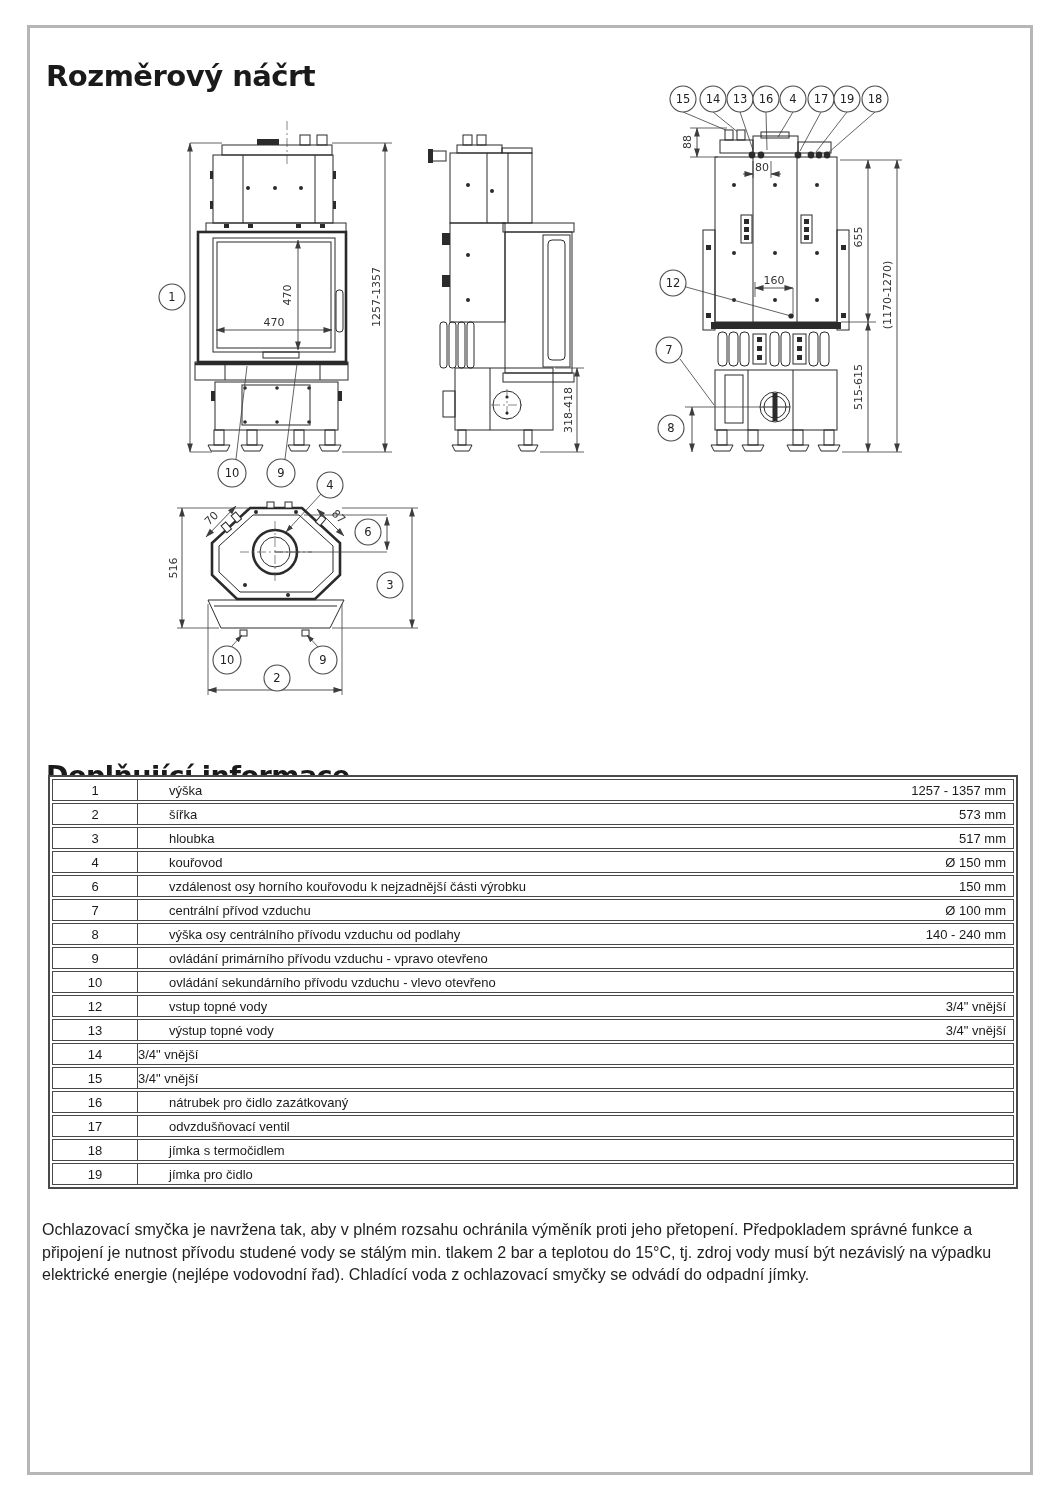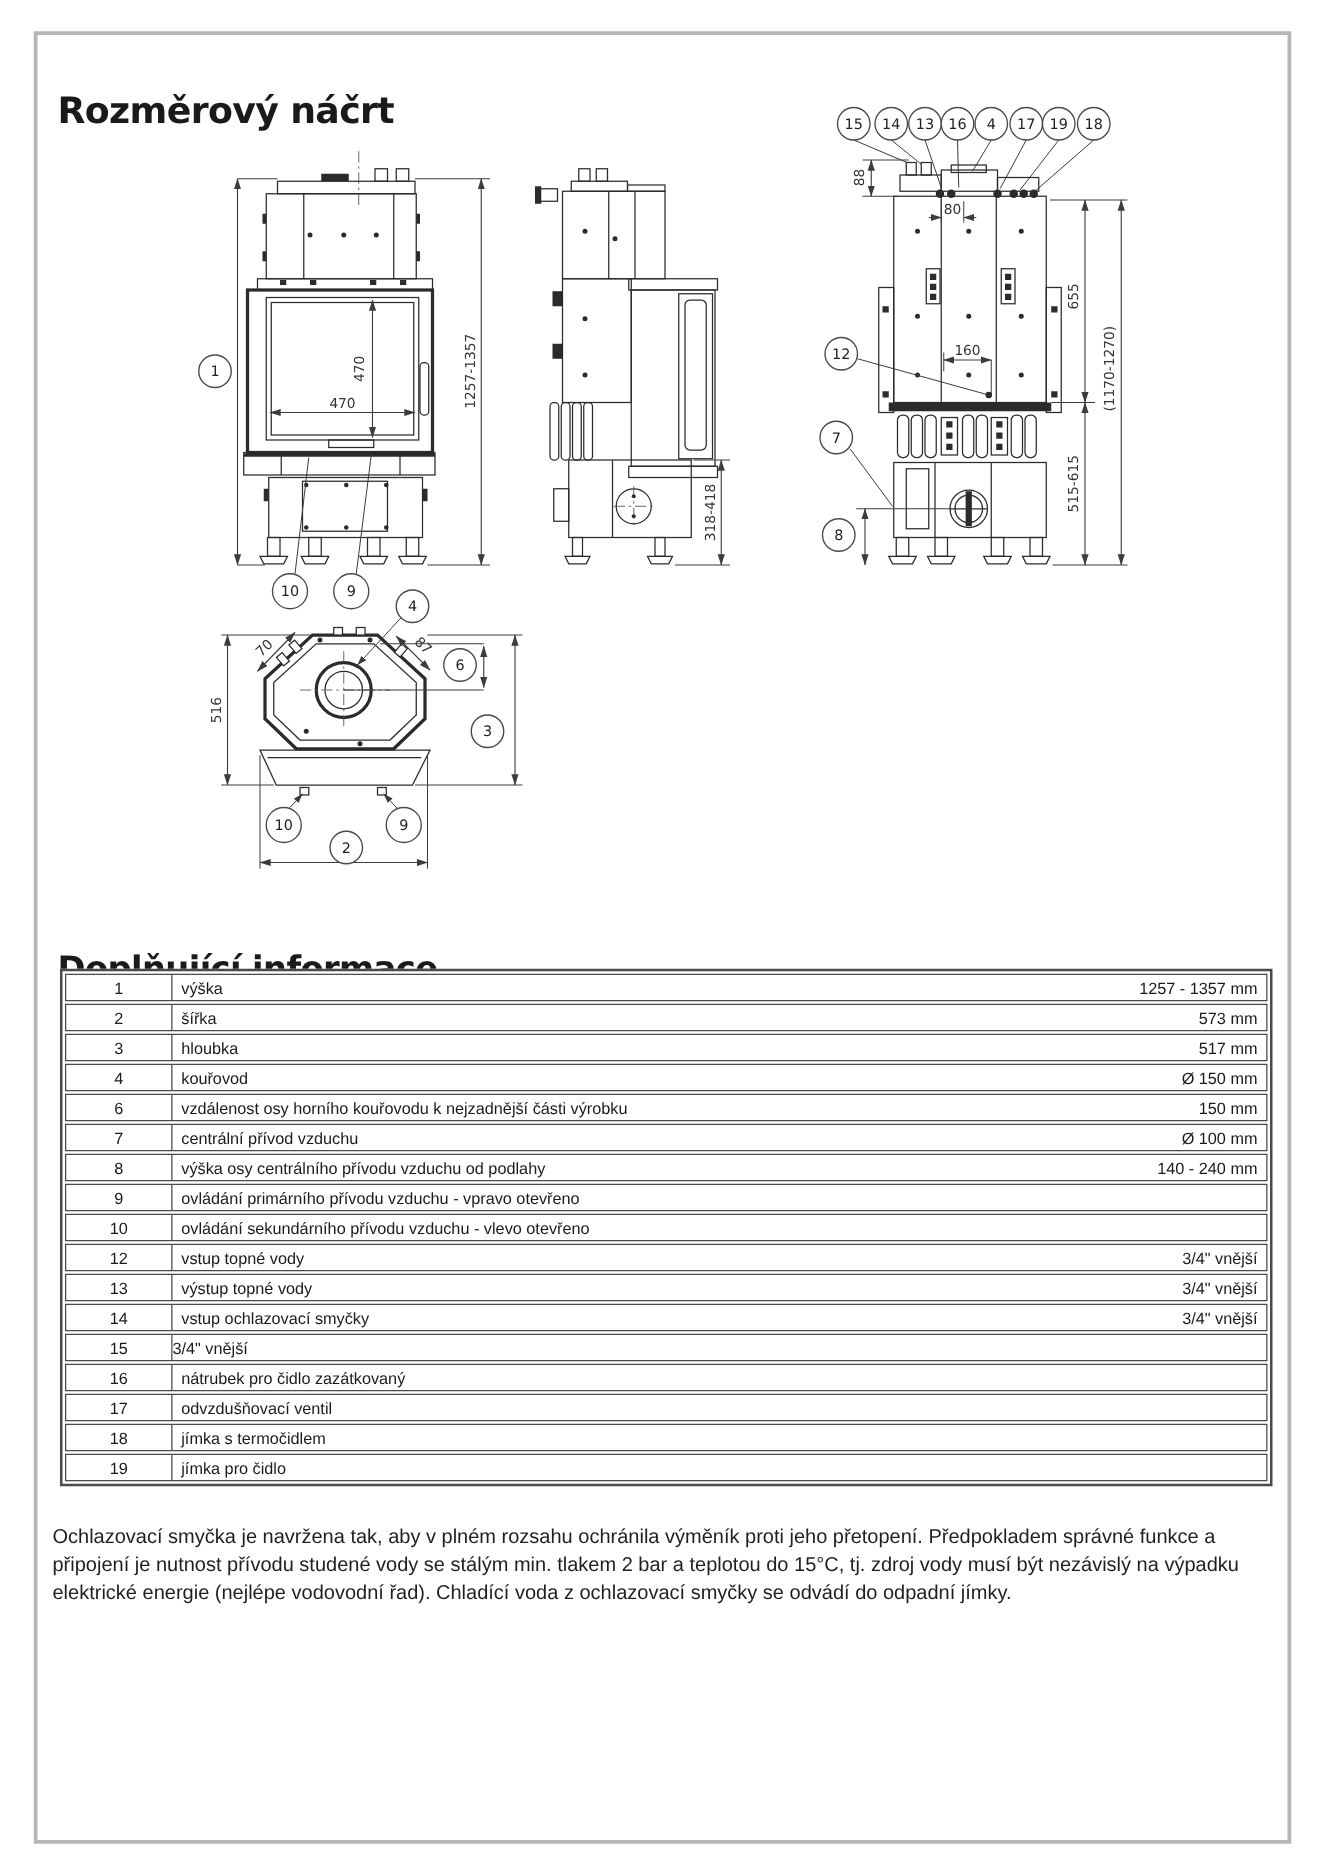--- a/index.html
+++ b/index.html
@@ -1,20 +1,20 @@
 <!DOCTYPE html>
 <html><head>
 <meta charset="utf-8">
 <style>
   html,body{margin:0;padding:0;background:#fff;}
   .canvas{position:relative;width:1060px;height:1500px;background:#fff;overflow:hidden;
           font-family:"Liberation Sans",sans-serif;color:#1a1a1a;}
   .page-border{position:absolute;left:27px;top:25px;width:1000px;height:1444px;
                border:3px solid #b4b6b8;background:#fff;}
-  .title-1{position:absolute;left:46px;top:52px;font-size:29px;font-weight:bold;
+  .title-1{position:absolute;left:46px;top:40px;font-size:29px;font-weight:bold;
            font-family:"DejaVu Sans",sans-serif;letter-spacing:-0.5px;}
   .title-2{position:absolute;left:46px;top:738px;font-size:27px;font-weight:bold;
            font-family:"DejaVu Sans",sans-serif;letter-spacing:-0.5px;}
   .drawing{position:absolute;left:30px;top:85px;width:1000px;height:632px;}
 
   
   .ln{fill:none;stroke:#2b2b2b;stroke-width:1;}
   .lnt{fill:none;stroke:#2b2b2b;stroke-width:2.6;}
   .fl{fill:#2b2b2b;stroke:none;}
   .wh{fill:#fff;stroke:#2b2b2b;stroke-width:1;}
@@ -25,21 +25,21 @@
   .btxt{font:11.5px "DejaVu Sans",sans-serif;fill:#222;text-anchor:middle;}
   .bal{fill:#fff;stroke:#4a4a4a;stroke-width:1.1;}
 
   
   .info-table{position:absolute;left:48px;top:775px;width:962px;border:2px solid #4a4a4a;
               padding:2px;display:flex;flex-direction:column;gap:2px;background:#fff;}
   .inforow{height:20px;border:1px solid #4a4a4a;display:flex;align-items:stretch;
            font-size:13px;background:#fff;}
   .c-num{width:84px;border-right:1px solid #4a4a4a;display:flex;align-items:center;
          justify-content:center;}
-  .c-desc{flex:1;display:flex;align-items:center;padding-left:7px;white-space:nowrap;}
+  .c-desc{flex:1;display:flex;align-items:center;padding-left:7px;white-space:nowrap;margin-left:24px;}
   .c-val{display:flex;align-items:center;padding-right:7px;text-align:center;}
   .note{position:absolute;left:42px;top:1203px;width:975px;font-size:16px;
         line-height:1.42;color:#1f1f1f;}
 </style>
 </head>
 <body>
 
 <div class="canvas">
   <div class="page-border"></div>
 
@@ -476,21 +476,20 @@
         <div class="c-desc">vstup topné vody</div>
         <div class="c-val">3/4" vnější</div>
       </div>
     <div class="inforow">
         <div class="c-num">13</div>
         <div class="c-desc">výstup topné vody</div>
         <div class="c-val">3/4" vnější</div>
       </div>
     <div class="inforow">
         <div class="c-num">14</div>
-        <div class="c-desc">vstup ochlazovací smyčky</div>
         <div class="c-val">3/4" vnější</div>
       </div>
     <div class="inforow">
         <div class="c-num">15</div>
         <div class="c-val">3/4" vnější</div>
       </div>
     <div class="inforow">
         <div class="c-num">16</div>
         <div class="c-desc">nátrubek pro čidlo zazátkovaný</div>
         <div class="c-val"></div>

